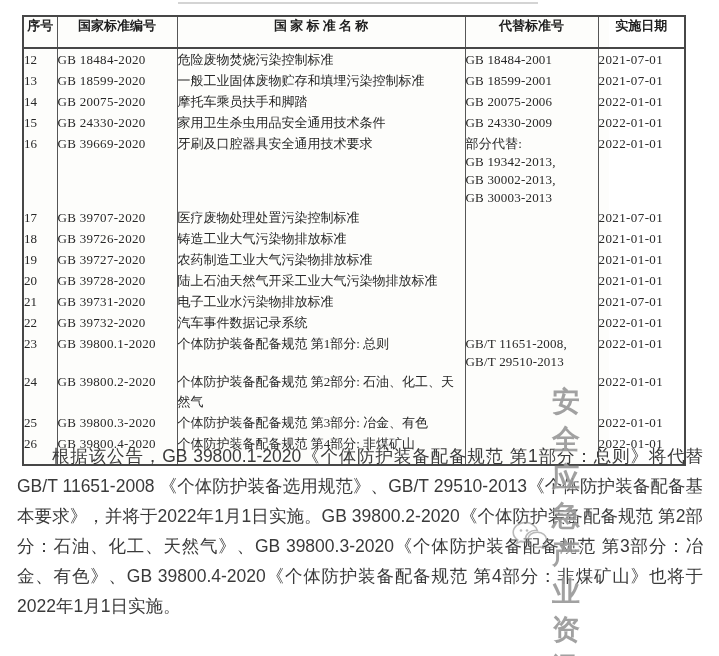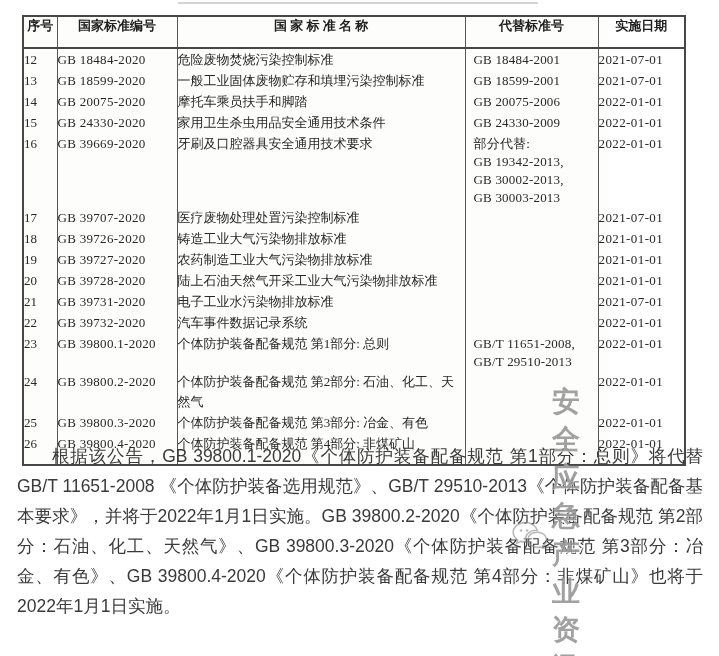--- a/index.html
+++ b/index.html
@@ -44,21 +44,21 @@
     vertical-align: middle;
     text-align: center;
     font-weight: bold;
     font-size: 13.5px;
     color: #1f1f1f;
   }
   tbody td { height: 20px; line-height: 20px; padding-top: 1px; }
   td.col-no   { text-align: left; }
   td.col-code { padding-left: 0; letter-spacing: 0.3px; }
   td.col-name { }
-  td.col-replaces { padding-left: 8px; white-space: pre-line; line-height: 18px; padding-top: 2px; letter-spacing: 0.2px; }
+  td.col-replaces { white-space: pre-line; line-height: 18px; padding-top: 2px; letter-spacing: 0.2px; }
   td.col-date { text-align: left; letter-spacing: 0.4px; }
   tbody tr:last-child td { height: 32px; }
   
   .watermark {
     position: absolute;
     left: 490px; top: 368px;
     display: flex;
     align-items: center;
     gap: 4px;
     color: rgba(145,145,145,0.85);

